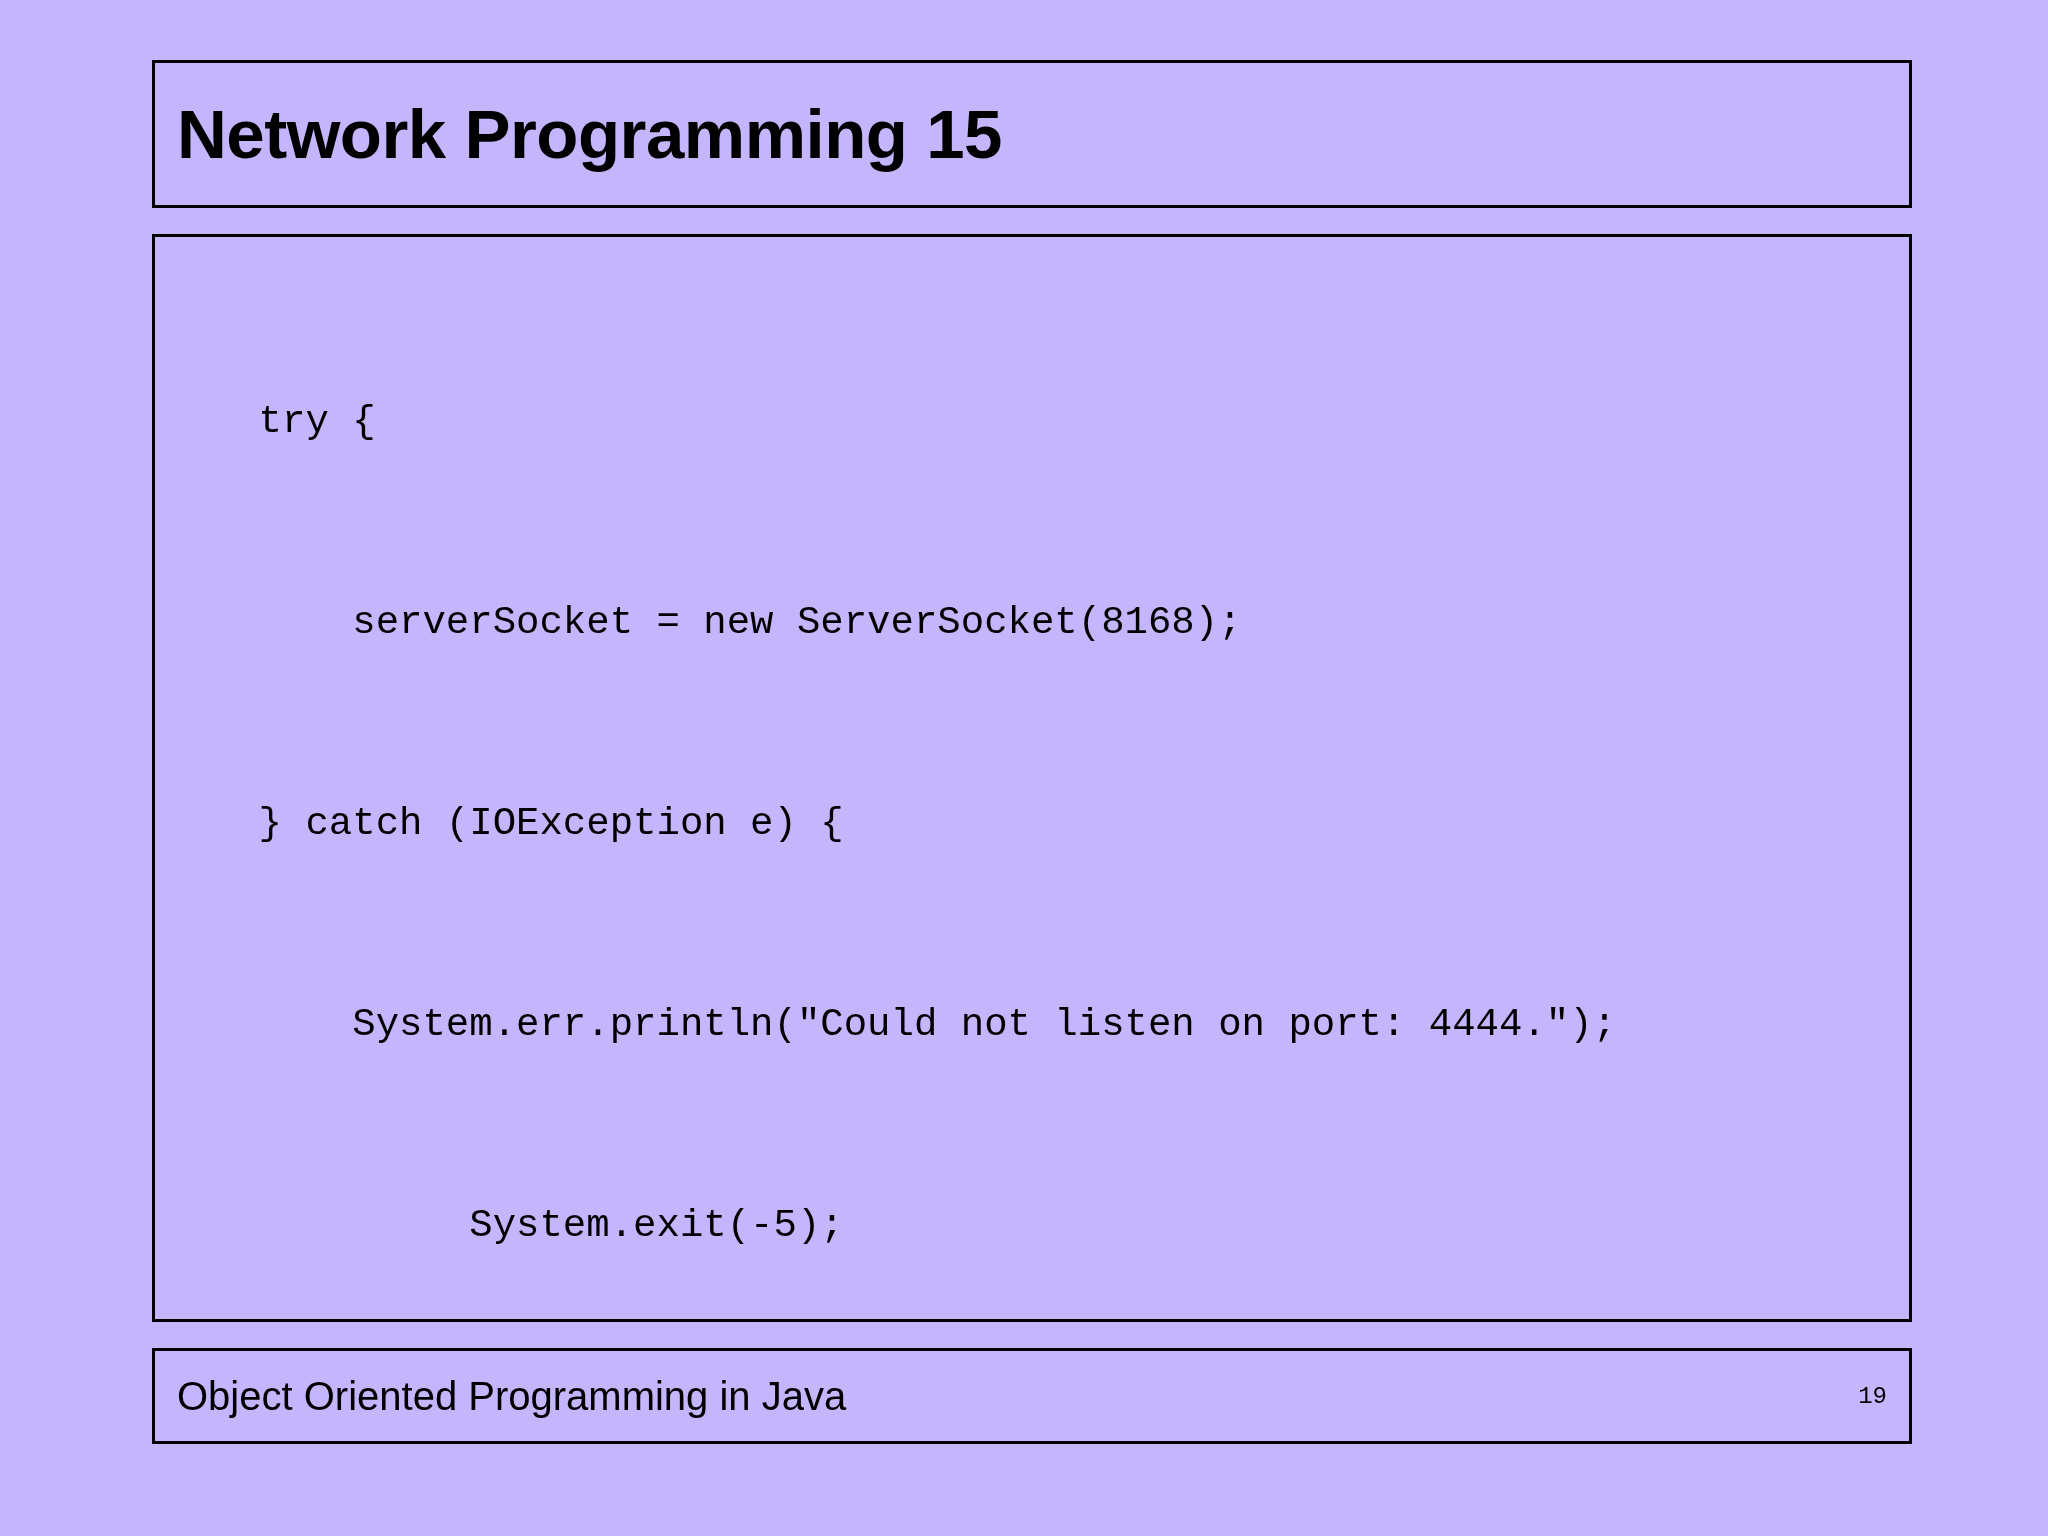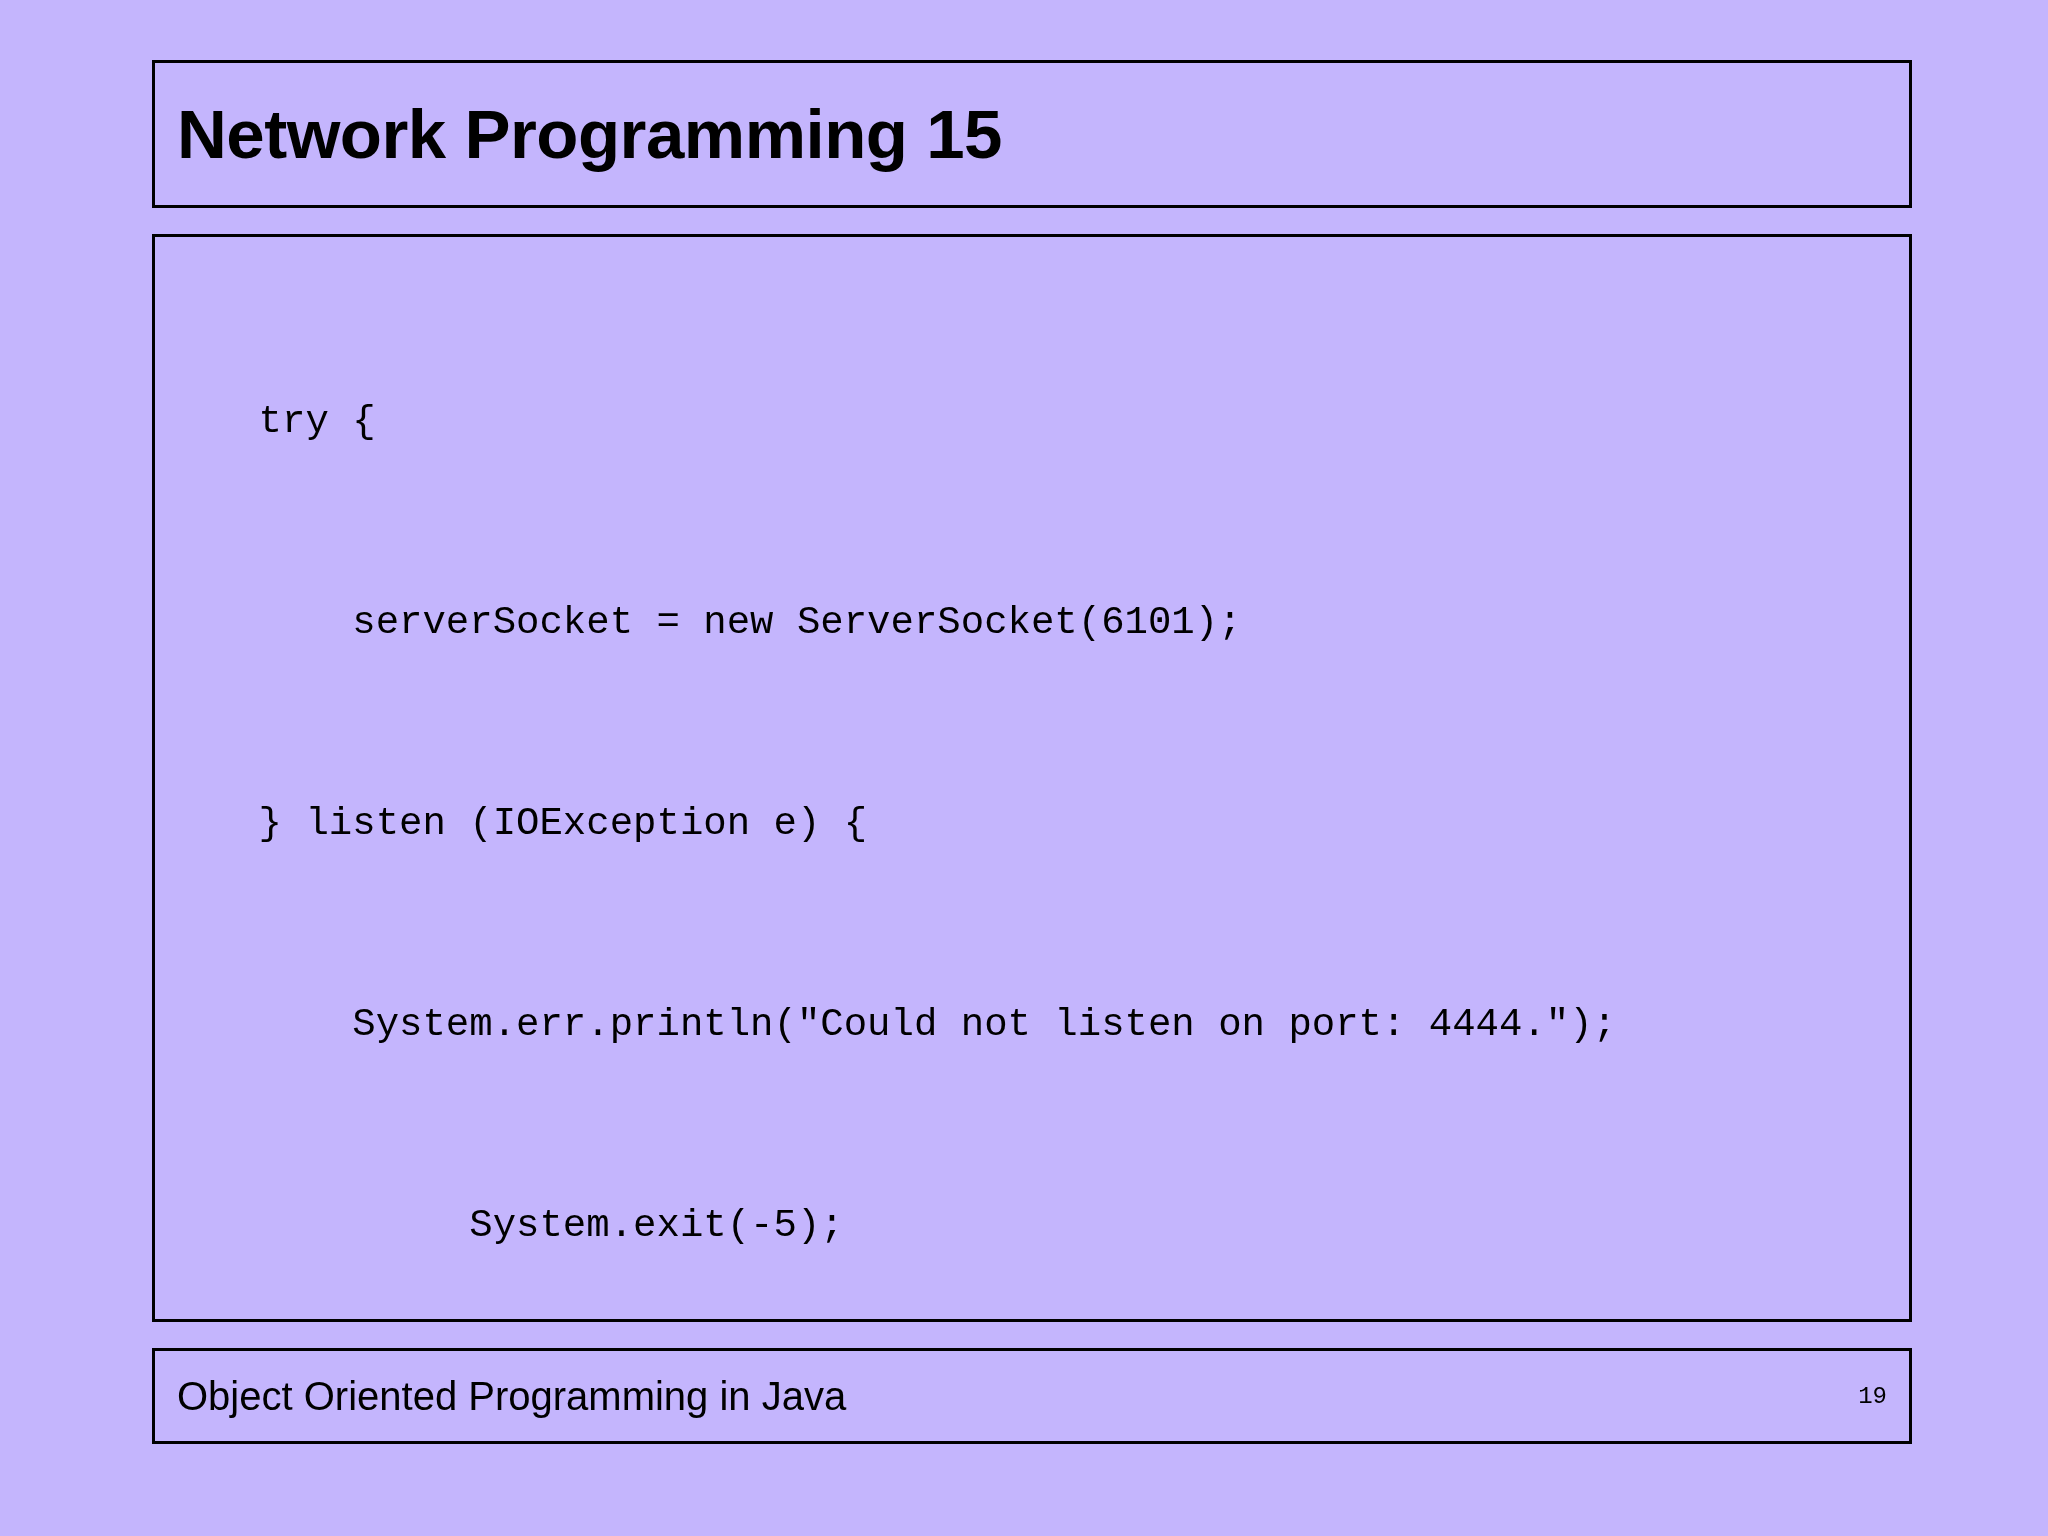--- a/index.html
+++ b/index.html
@@ -105,22 +105,22 @@
 
 <div class="slide">
 
   <div class="title-box">
     <div class="title-text">Network Programming 15</div>
   </div>
 
   <div class="body-box">
     <div class="code">
       <div class="code-line">    try {</div>
-      <div class="code-line">        serverSocket = new ServerSocket(6101);</div>
-      <div class="code-line">    } listen (IOException e) {</div>
+      <div class="code-line">        serverSocket = new ServerSocket(8168);</div>
+      <div class="code-line">    } catch (IOException e) {</div>
       <div class="code-line">        System.err.println("Could not listen on port: 4444.");</div>
       <div class="code-line">             System.exit(-5);</div>
       
       
       
       
       
       
       
       

